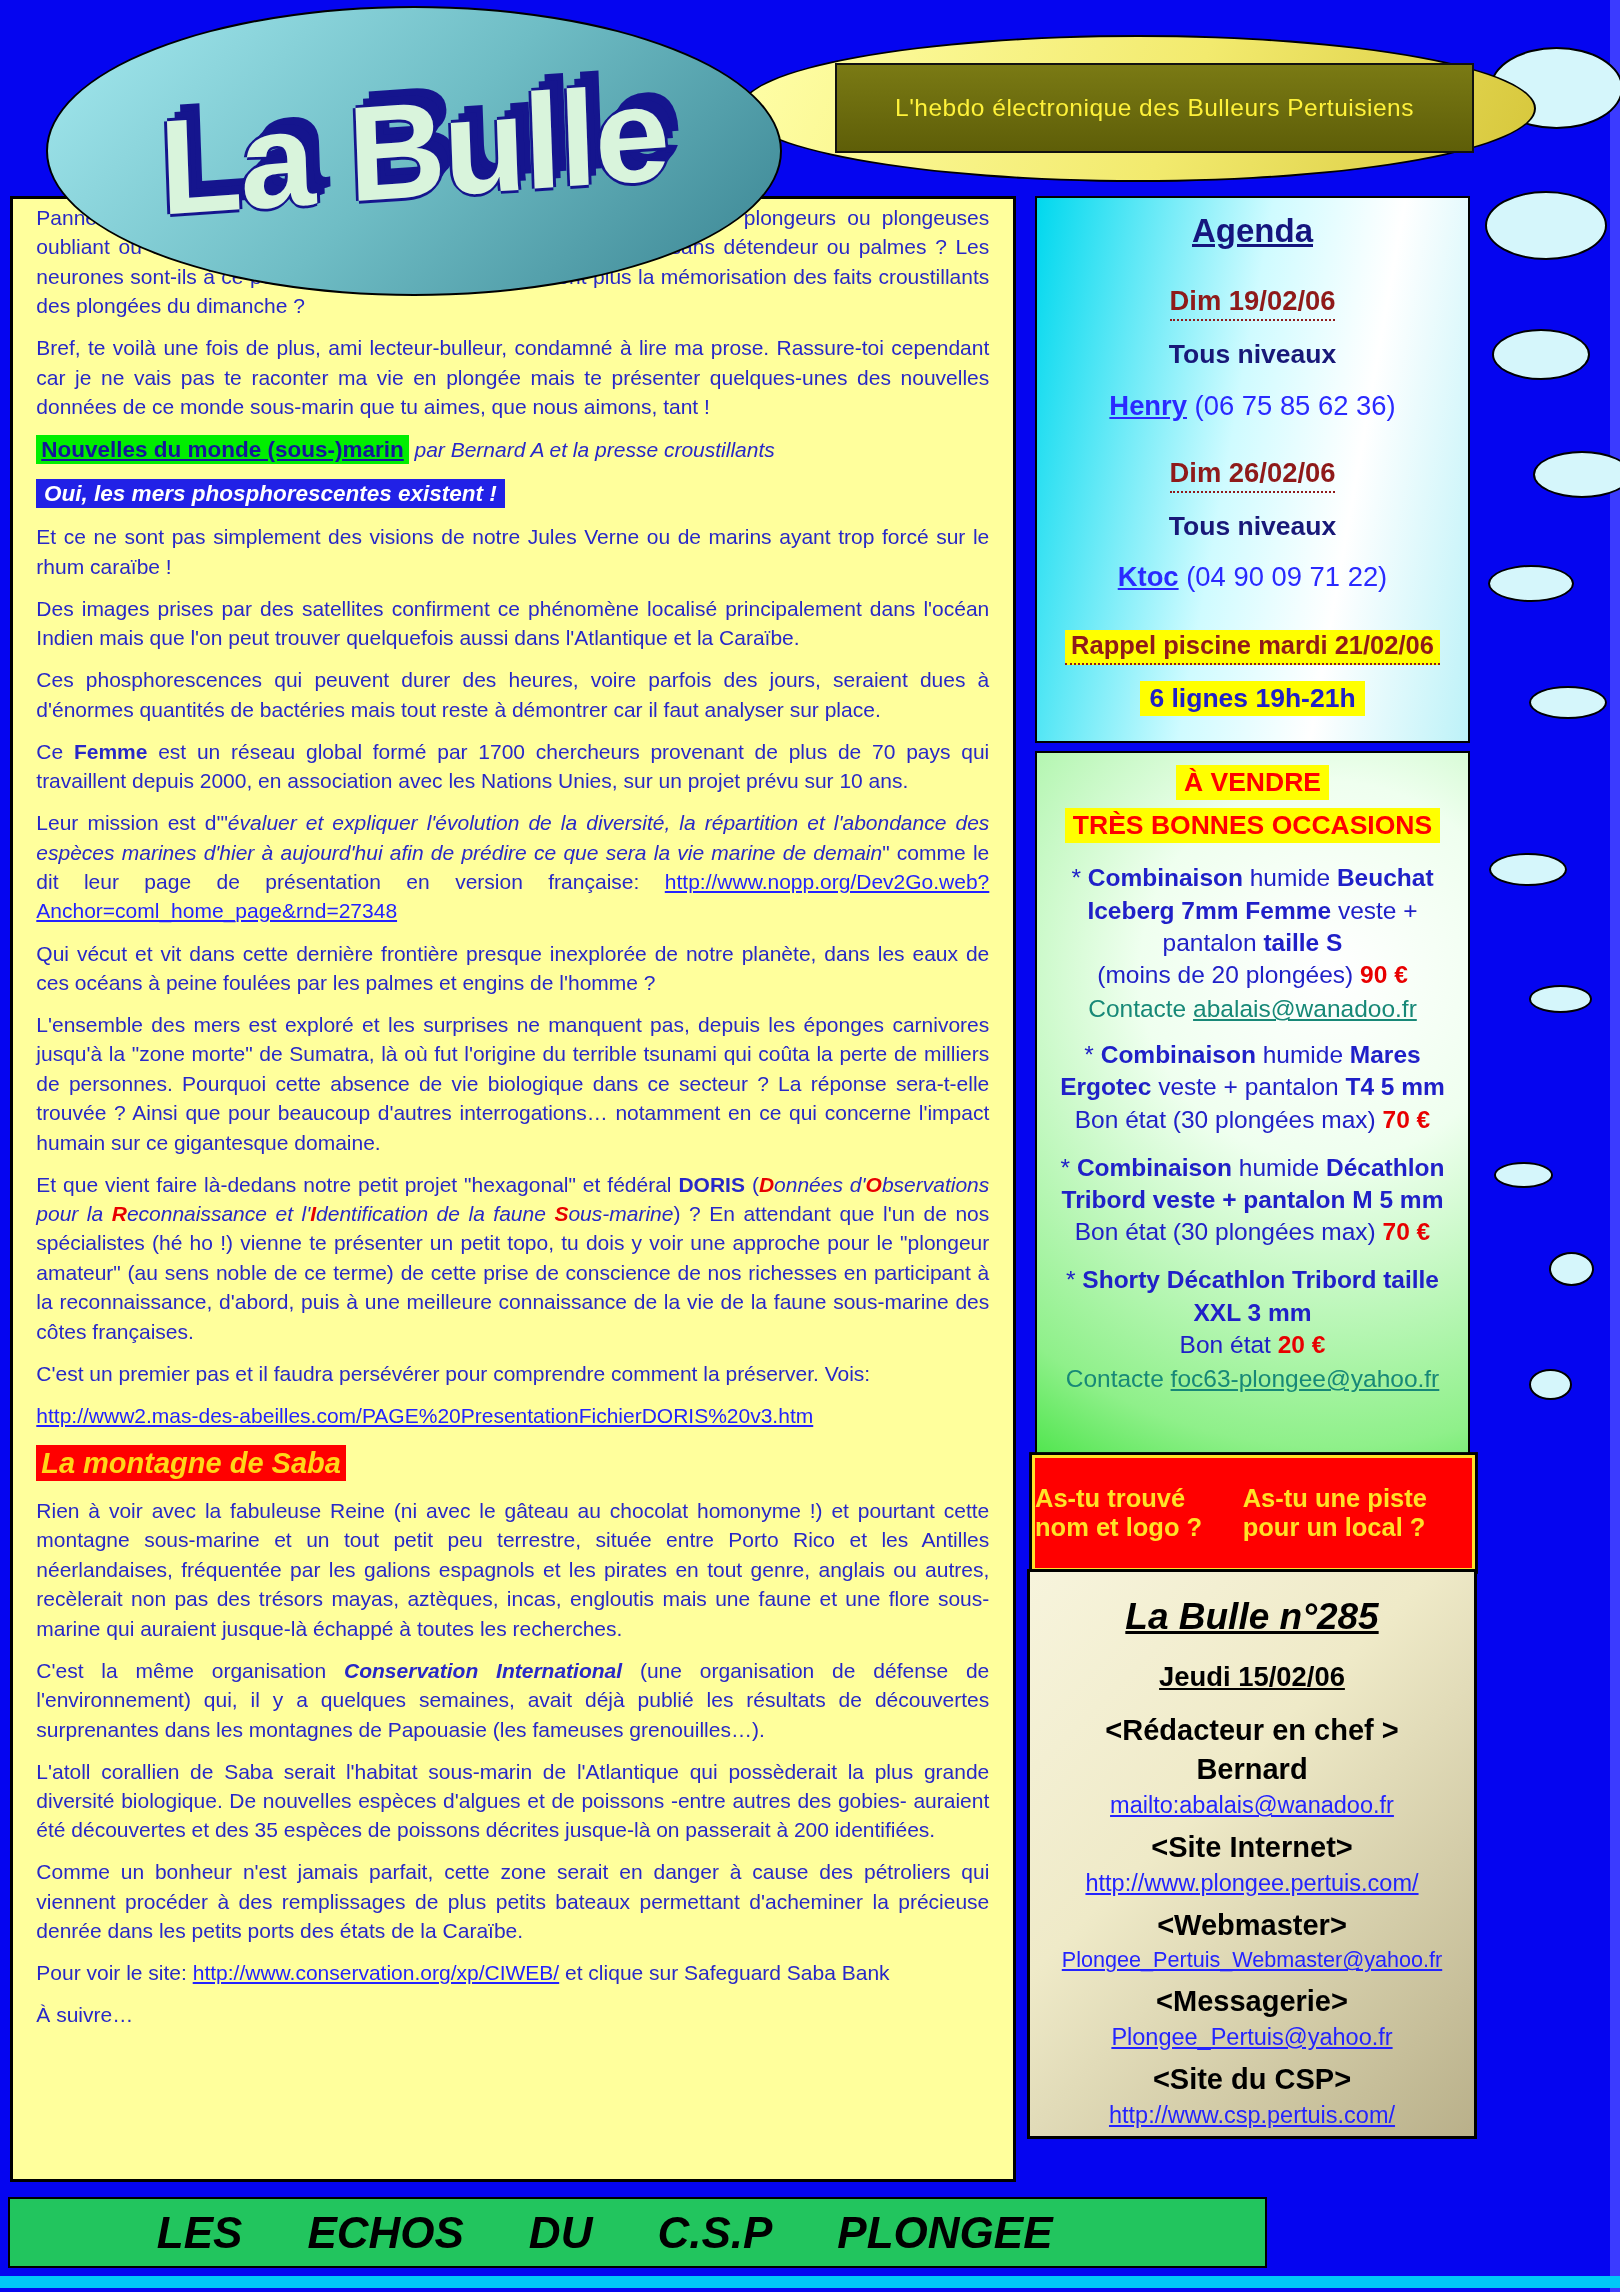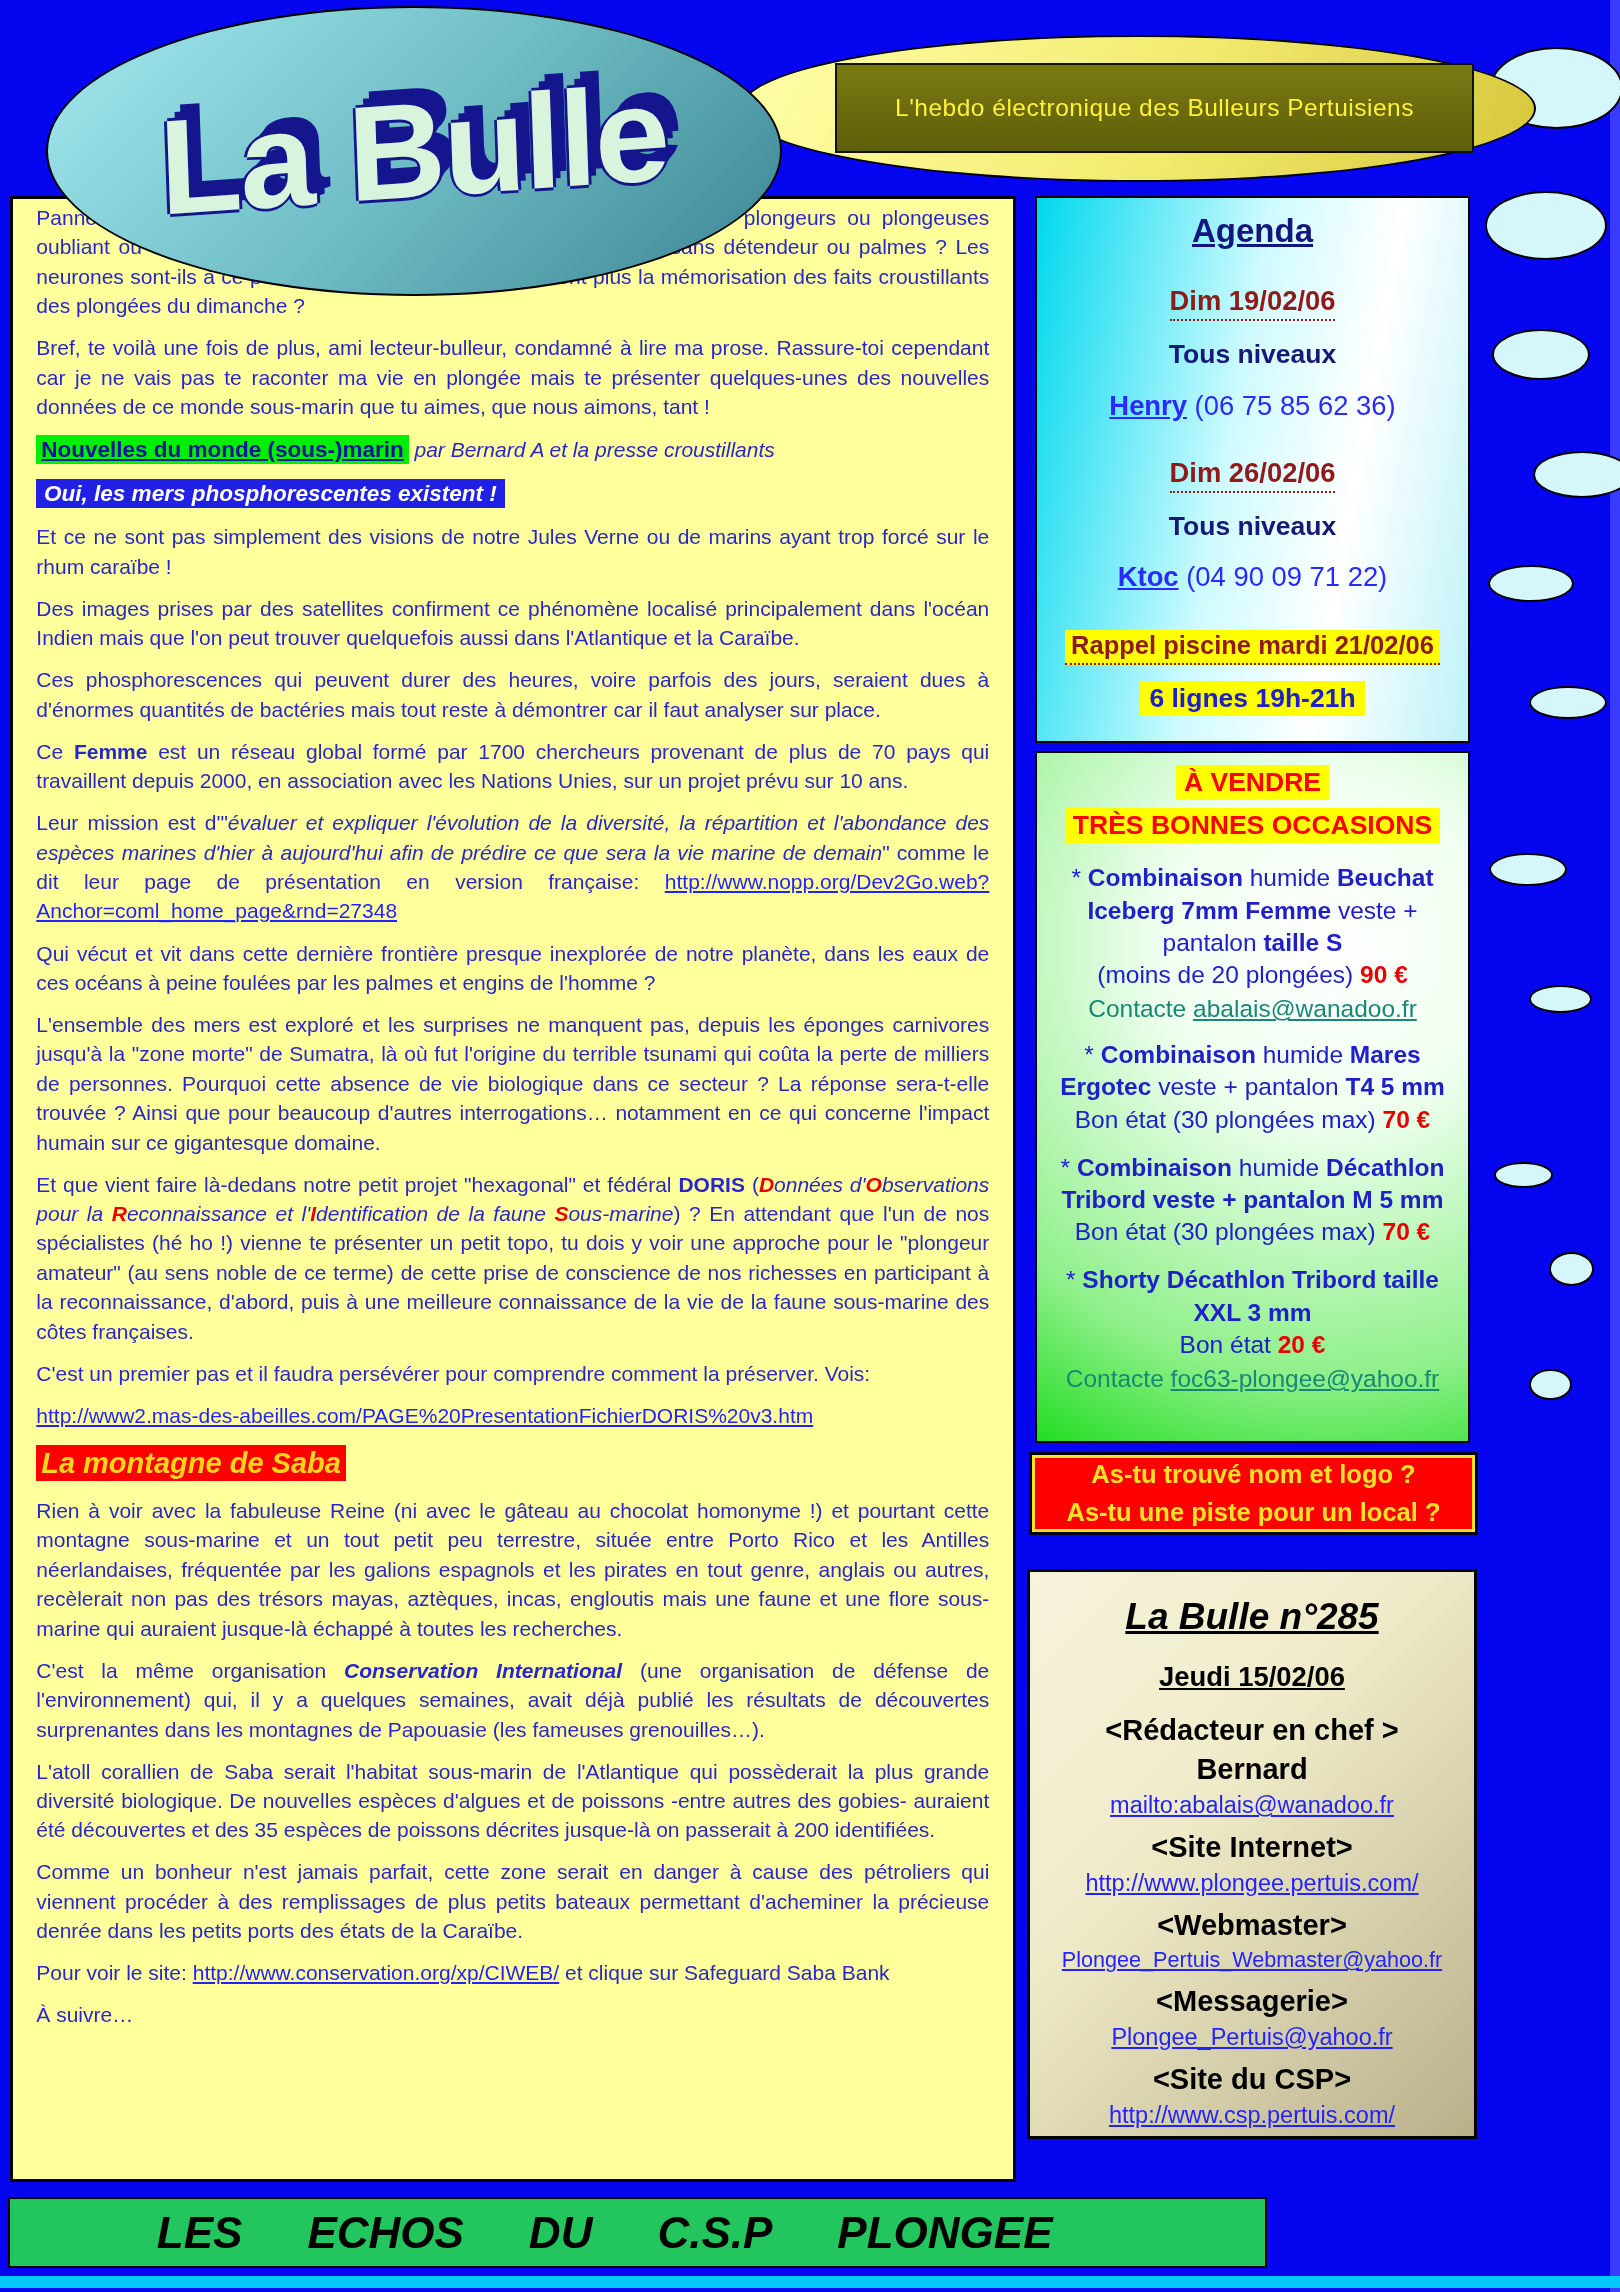--- a/index.html
+++ b/index.html
@@ -59,33 +59,33 @@
       padding-bottom:2px;margin:9.8px 0 17.6px;}
   .ag-level{font-size:26.5px;font-weight:bold;color:#181878;margin-bottom:19.6px;}
   .ag-contact{font-size:27.4px;color:#2A2AFF;margin-bottom:25.5px;}
   .ag-name{font-weight:bold;text-decoration:underline;}
   .ag-rappel{margin-top:11.8px;font-size:25.5px;font-weight:bold;color:#8F1A1A;background:#FFFF00;
       padding:1px 5.9px 2.9px;border-bottom:2.9px dotted #8F1A1A;}
   .ag-rappel2{margin-top:15.7px;font-size:26.5px;font-weight:bold;color:#2020C8;background:#FFFF00;
       padding:2px 9.8px;}
 
   
-  .vendre-box{position:absolute;left:1035px;top:751px;width:435px;height:692px;box-sizing:border-box;
+  .vendre-box{position:absolute;left:1035px;top:751px;width:435px;height:784px;box-sizing:border-box;
       border:2.9px solid #000;display:flex;flex-direction:column;align-items:center;padding-top:11.8px;
       text-align:center;
       background:radial-gradient(circle at 68% 28%,#FFFFFF 0%,#EFFFEF 30%,#8FF08A 75%,#22DD22 100%);}
   .v-title{font-size:26.5px;font-weight:bold;color:#FF0000;background:#FFFF00;padding:2px 7.8px;
       margin-bottom:7.8px;}
   .v-item{font-size:24.5px;color:#2020C8;line-height:1.32;white-space:pre-line;margin:11.8px 5.9px 3.9px;}
   .v-contact{font-size:24.5px;margin-bottom:3.9px;}
 
   
-  .question-box{position:absolute;left:1032px;top:1455px;width:443px;height:77px;box-sizing:border-box;
+  .question-box{position:absolute;left:1032px;top:1455px;width:443px;height:116px;box-sizing:border-box;
       background:#FF0000;border:3.9px solid #FFE227;box-shadow:0 0 0 2.9px #000;
-      display:flex;flex-direction:column;align-items:center;justify-content:center;gap:8.8px;text-align:center;}
+      display:flex;flex-direction:row;align-items:center;justify-content:center;gap:8.8px;}
   .question-box div{color:#FFE227;font-size:25.5px;font-weight:bold;}
 
   
   .issue-box{position:absolute;left:1027px;top:1569px;width:450px;height:570px;box-sizing:border-box;
       border:3.9px solid #000;display:flex;flex-direction:column;align-items:center;text-align:center;
       background:linear-gradient(135deg,#F7F4DC 0%,#EFEAC8 40%,#B9B08A 100%);color:#000;}
   .is-title{font-size:37px;font-weight:bold;font-style:italic;text-decoration:underline;
       margin:23.5px 0 23.5px;}
   .is-date{font-size:27.4px;font-weight:bold;text-decoration:underline;margin-bottom:13.7px;}
   .is-label{font-size:29px;font-weight:bold;margin:7.8px 0 5.9px;}

